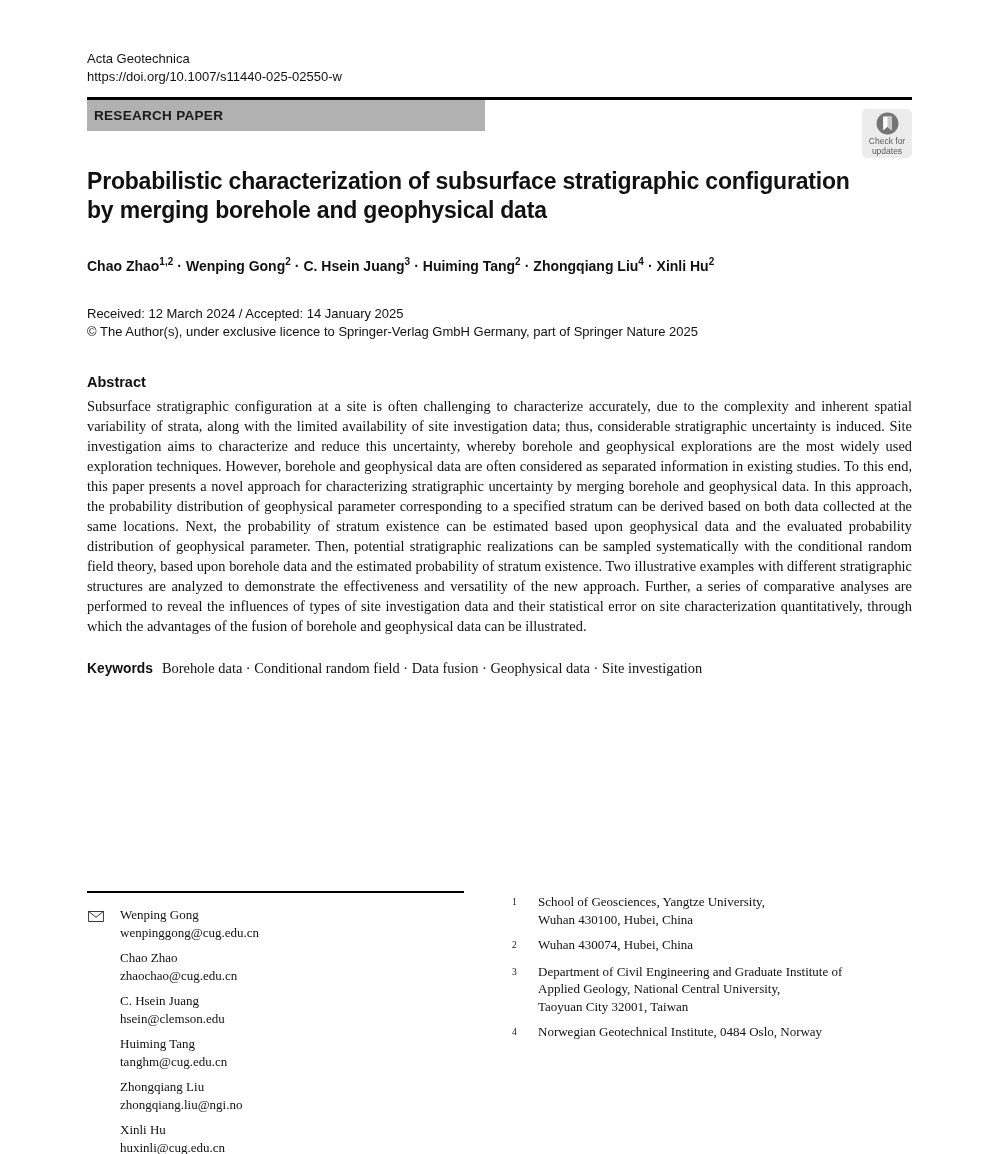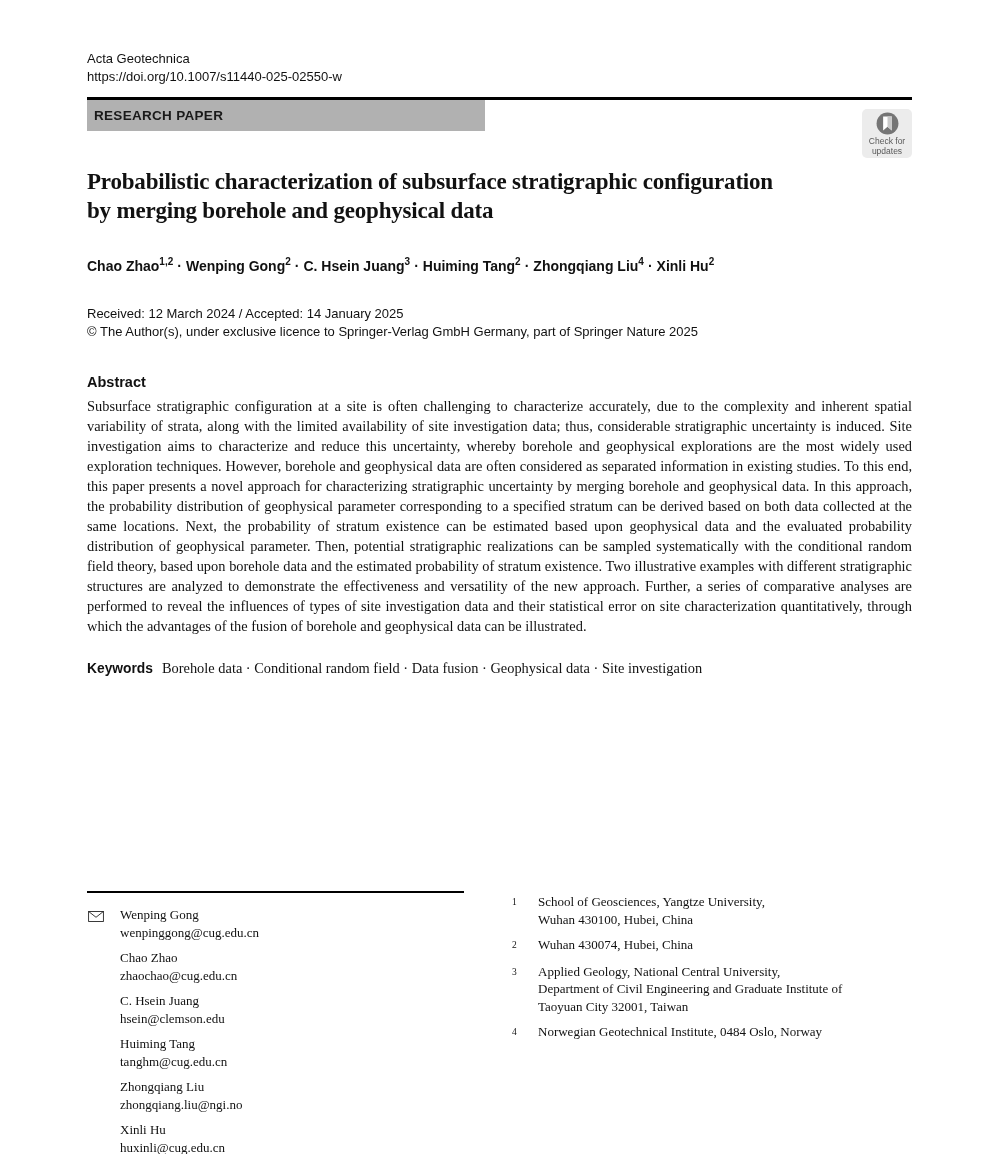--- a/index.html
+++ b/index.html
@@ -47,21 +47,21 @@
     flex-direction: column;
     align-items: center;
     justify-content: center;
     cursor: pointer;
   }
   .update-badge svg { width: 25px; height: 25px; display: block; margin-bottom: 1px; }
   .badge-text { font-size: 8.5px; line-height: 9.5px; color: #595959; text-align: center; }
 
   
   .title { margin-top: 36px; font-size: 23px; font-weight: bold; line-height: 29px; letter-spacing: -0.2px; color: #111; }
-  .title div { white-space: nowrap; font-family: Liberation Serif, serif; }
+  .title div { white-space: nowrap; }
 
   .authors { margin-top: 31px; font-size: 14px; font-weight: bold; white-space: nowrap; color: #111; }
   .authors sup { font-size: 10px; font-weight: bold; }
   .authors .sep { padding: 0 4px; }
 
   .dates-block { margin-top: 31px; font-size: 13px; line-height: 18px; color: #111; }
 
   
   .abstract-heading { margin-top: 33px; font-size: 14.5px; font-weight: bold; color: #111; }
   .abstract-body {
@@ -187,22 +187,22 @@
         </div>
         <div class="aff-entry">
           <div class="aff-num">2</div>
           <div class="aff-lines">
             <div>Wuhan 430074, Hubei, China</div>
           </div>
         </div>
         <div class="aff-entry">
           <div class="aff-num">3</div>
           <div class="aff-lines">
+            <div>Department of Civil Engineering and Graduate Institute of</div>
             <div>Applied Geology, National Central University,</div>
-            <div>Department of Civil Engineering and Graduate Institute of</div>
             <div>Taoyuan City 32001, Taiwan</div>
           </div>
         </div>
         <div class="aff-entry">
           <div class="aff-num">4</div>
           <div class="aff-lines">
             <div>Norwegian Geotechnical Institute, 0484 Oslo, Norway</div>
           </div>
         </div>
       </div>

